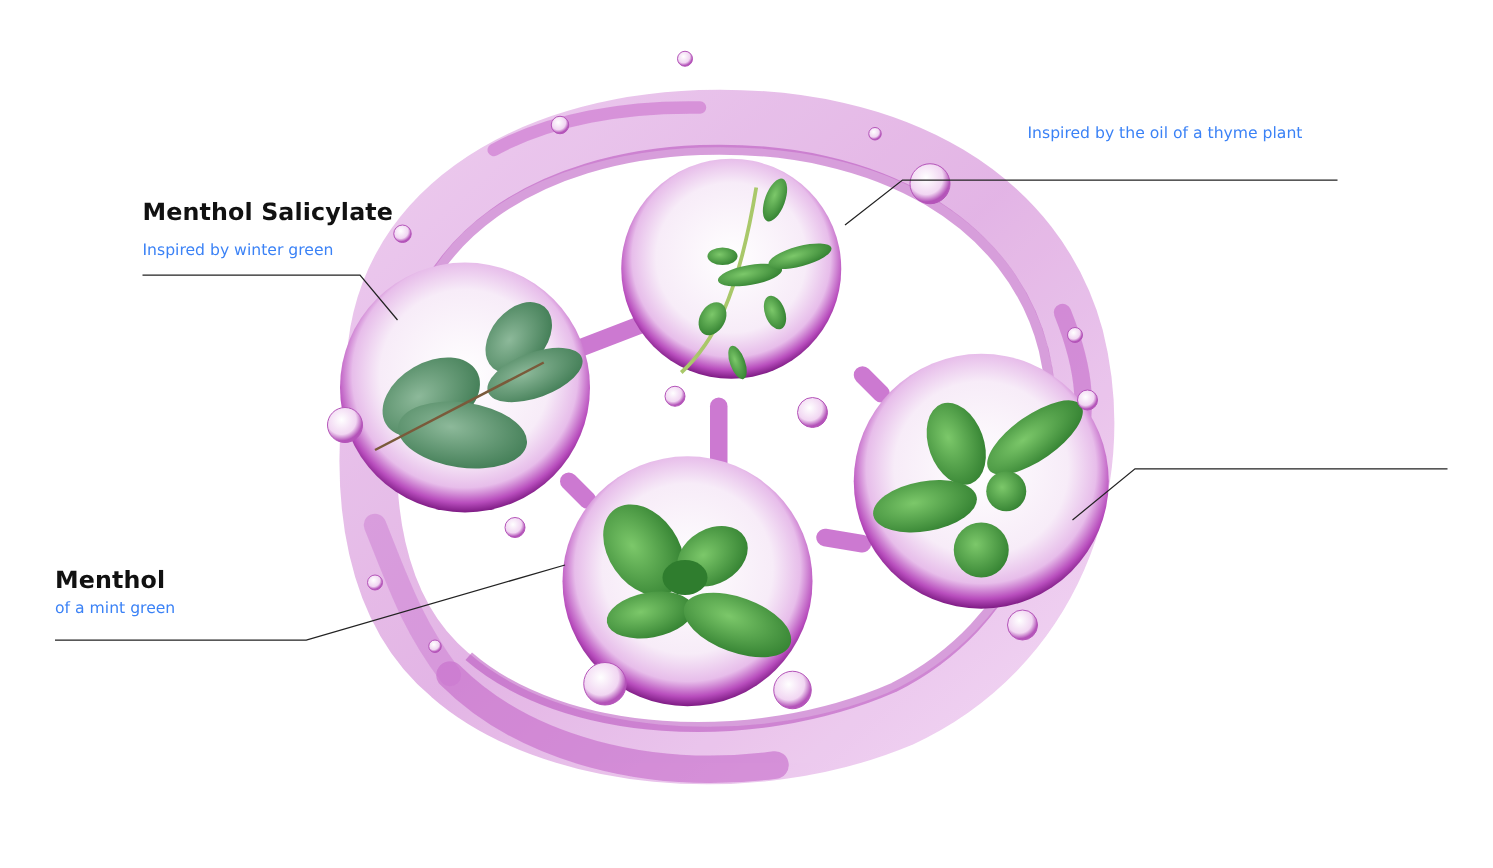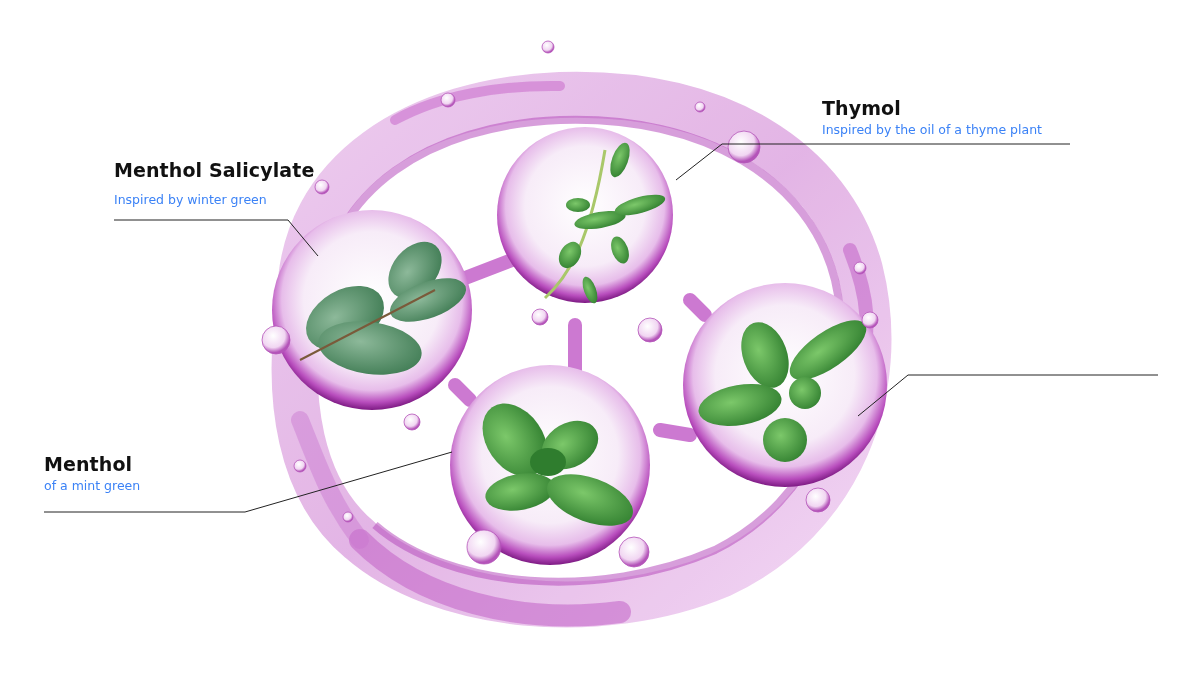--- a/index.html
+++ b/index.html
@@ -132,21 +132,20 @@
       <polyline points="44,512 245,512 452,452"></polyline>
     </g>
   </svg>
 
   <div class="label" style="left:114px; top:158px;">
     <div class="title">Menthol Salicylate</div>
     <div class="desc" style="margin-top:8px;">Inspired by winter green</div>
   </div>
 
   <div class="label" style="left:822px; top:96px;">
-    <div class="title">Thymol</div>
     <div class="desc">Inspired by the oil of a thyme plant</div>
   </div>
 
 
   <div class="label" style="left:44px; top:452px;">
     <div class="title">Menthol</div>
     <div class="desc">of a mint green</div>
   </div>
 
 </div>

